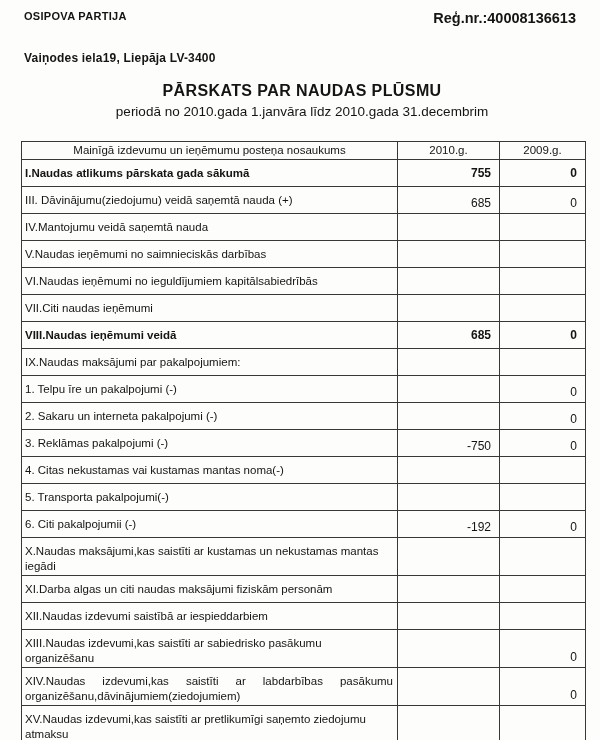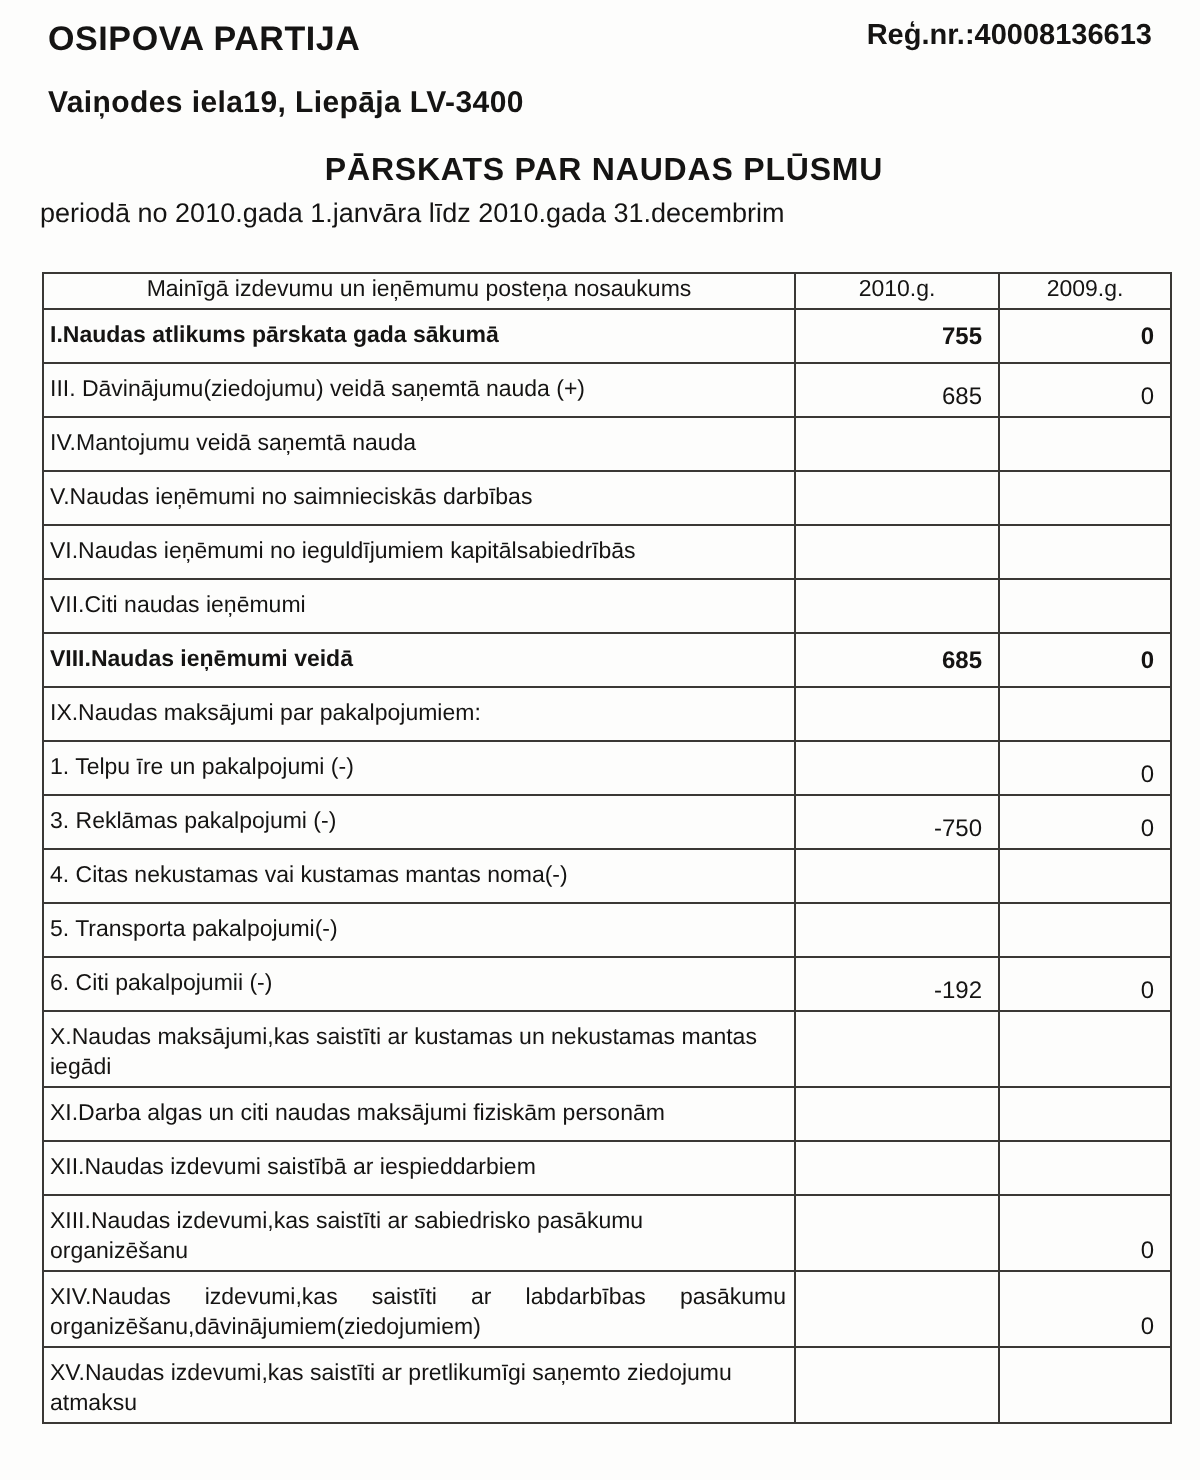--- a/index.html
+++ b/index.html
@@ -19,45 +19,45 @@
     padding: 8px 16px 6px 20px;
     overflow: hidden;
   }
   .top-header {
     display: flex;
     justify-content: space-between;
     align-items: flex-start;
     padding: 2px 2px 0 4px;
   }
   .org-name {
-    font-size: 17px;
+    font-size: 11px;
     font-weight: bold;
     letter-spacing: 0.3px;
   }
   .reg-nr {
     font-size: 14.5px;
     font-weight: bold;
     margin-right: 6px;
   }
   .address {
-    font-size: 15px;
-    font-weight: bold;
-    margin-top: 13px;
+    font-size: 12px;
+    font-weight: bold;
+    margin-top: 25px;
     padding-left: 4px;
     letter-spacing: 0.2px;
   }
   .doc-title {
     text-align: center;
     font-size: 16px;
     font-weight: bold;
     margin-top: 17px;
     letter-spacing: 0.4px;
   }
   .doc-subtitle {
-    text-align: left;
+    text-align: center;
     font-size: 13.5px;
     margin-top: 4px;
   }
   table.report {
     border-collapse: collapse;
     width: 564px;
     margin-top: 22px;
     margin-left: 1px;
     table-layout: fixed;
   }
@@ -164,20 +164,25 @@
           <td class="c-label">IX.Naudas maksājumi par pakalpojumiem:</td>
           <td class="c-val"></td>
           <td class="c-val"></td>
         </tr>
         <tr>
           <td class="c-label">1. Telpu īre un pakalpojumi (-)</td>
           <td class="c-val"></td>
           <td class="c-val">0</td>
         </tr>
         <tr>
+          <td class="c-label">2. Sakaru un interneta pakalpojumi (-)</td>
+          <td class="c-val"></td>
+          <td class="c-val">0</td>
+        </tr>
+        <tr>
           <td class="c-label">3. Reklāmas pakalpojumi (-)</td>
           <td class="c-val">-750</td>
           <td class="c-val">0</td>
         </tr>
         <tr>
           <td class="c-label">4. Citas nekustamas vai kustamas mantas noma(-)</td>
           <td class="c-val"></td>
           <td class="c-val"></td>
         </tr>
         <tr>

